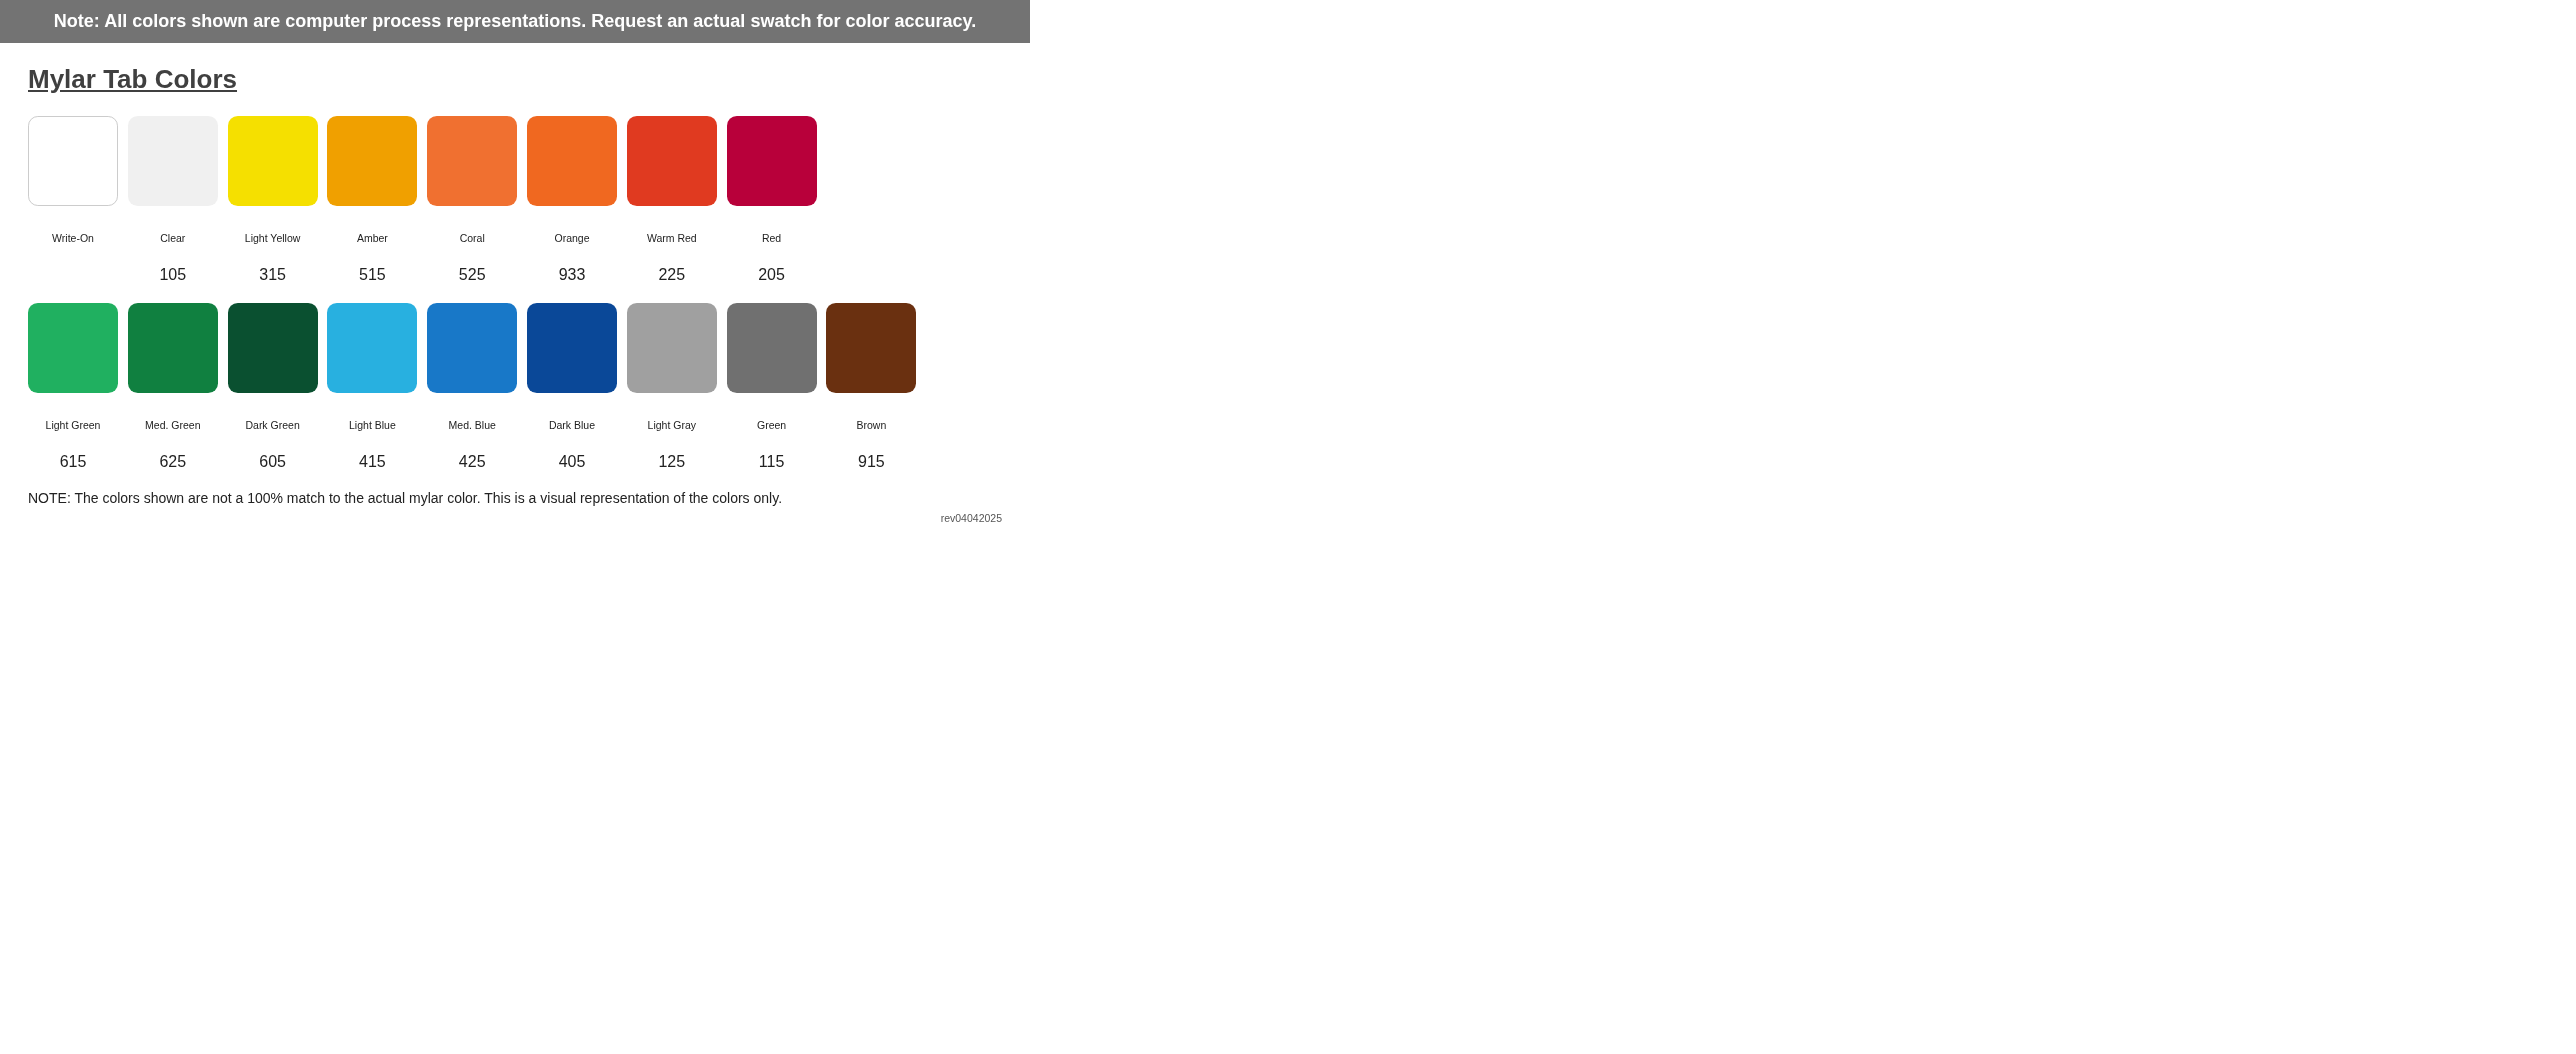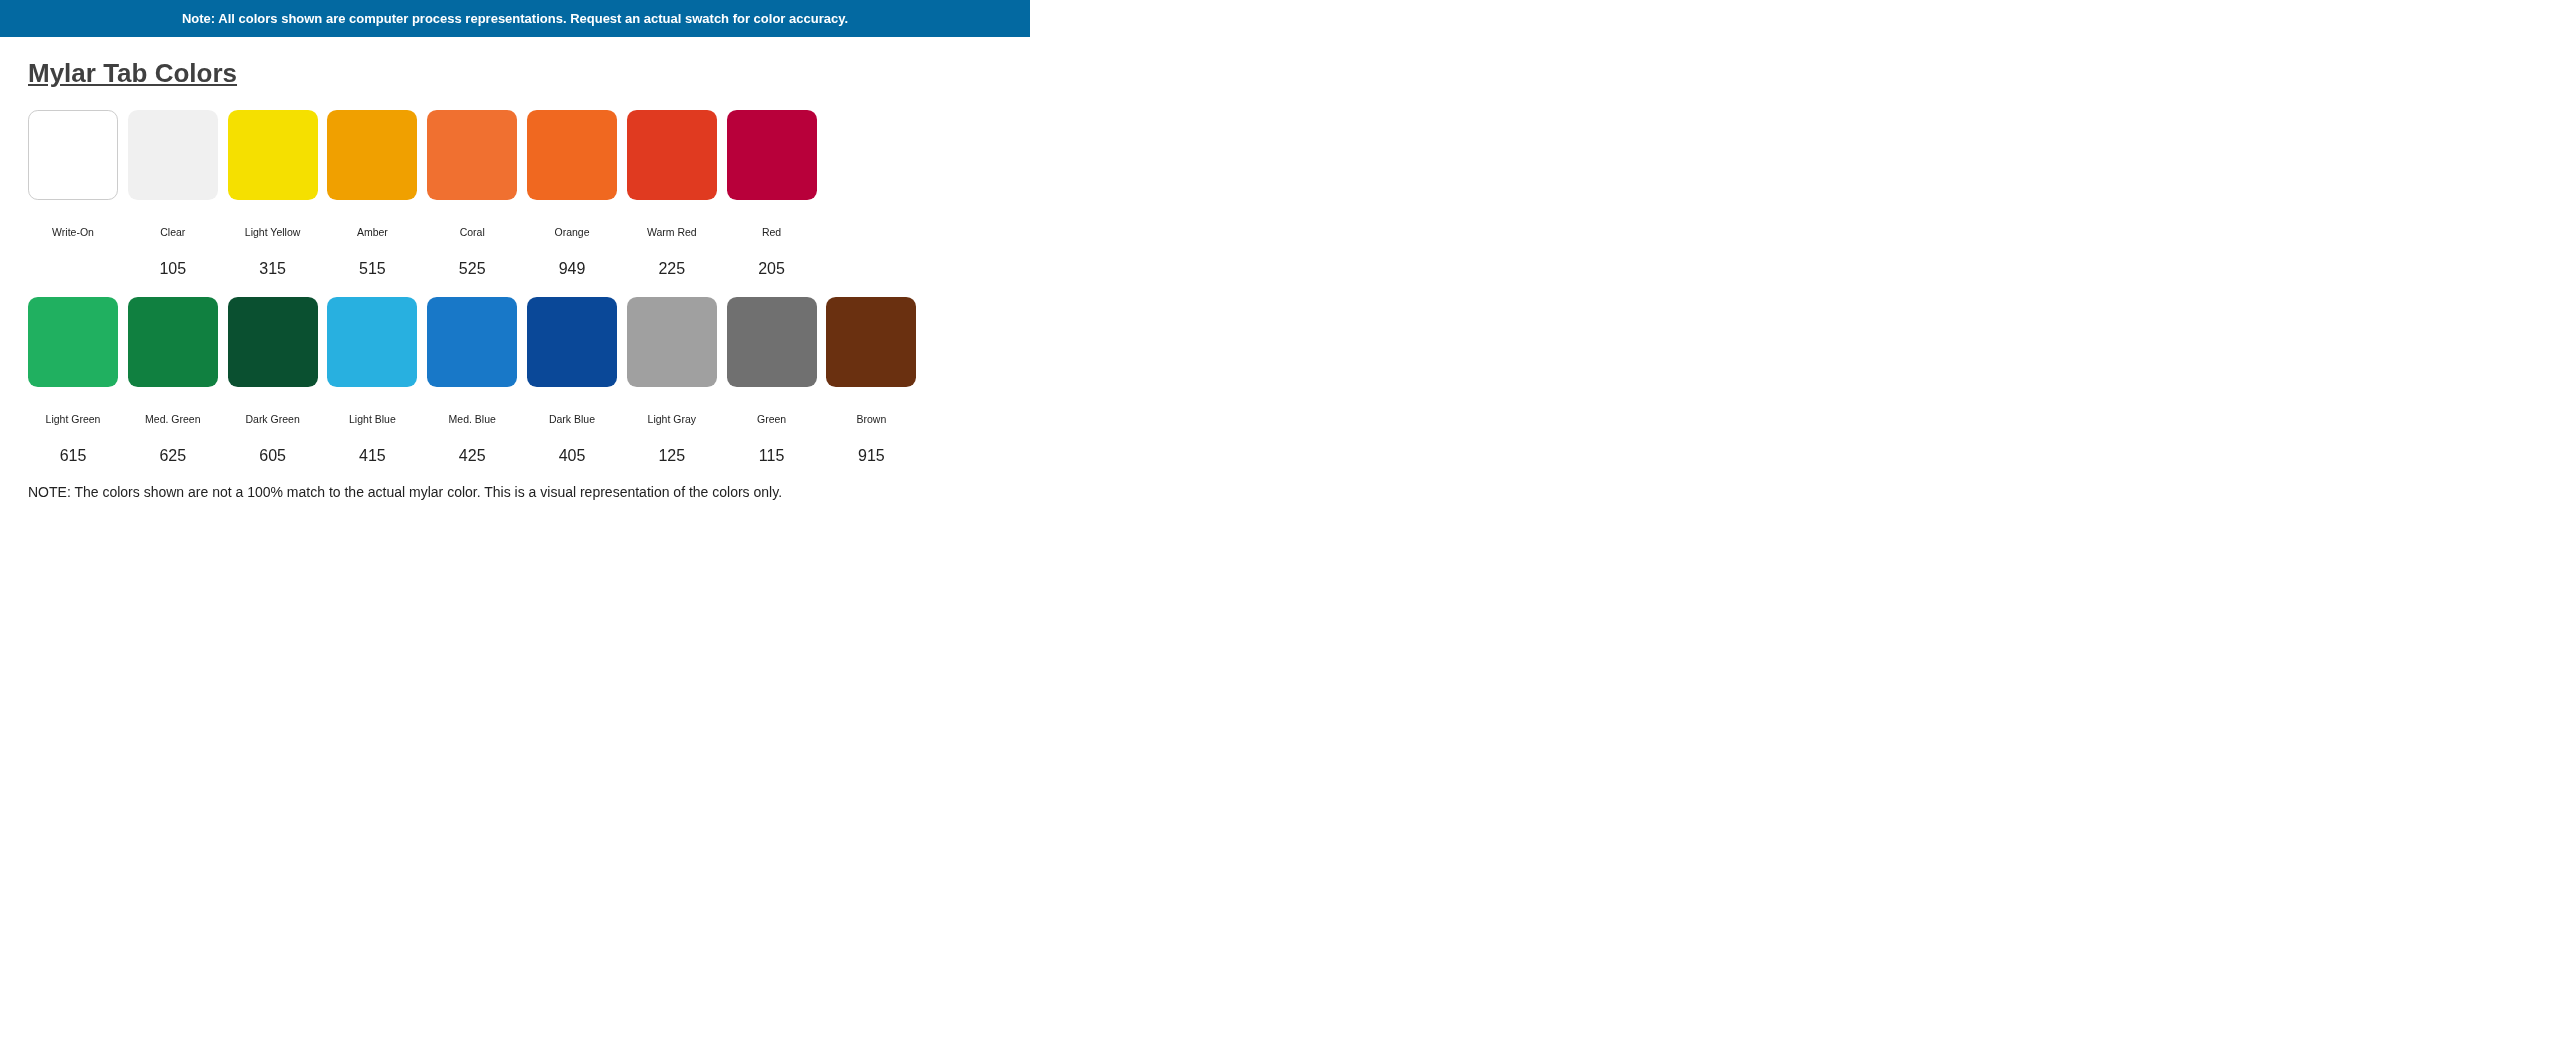--- a/index.html
+++ b/index.html
@@ -2,24 +2,24 @@
 <html style="font-size:11.2px"><head>
   <meta charset="utf-8">
   <style>
     * { box-sizing: border-box; margin: 0; padding: 0; }
     body {
       font-family: Arial, sans-serif;
       background: #fff;
       width: 1030px;
     }
     .notice-bar {
-      background: #0369a1;
+      background: #737373;
       color: #fff;
       font-weight: bold;
-      font-size: 13px;
+      font-size: 18px;
       padding: 11.2px 17px;
       text-align: center;
     }
     .main-content {
       padding: 21px 28px 14px 28px;
     }
     .page-title {
       font-size: 26px;
       font-weight: 900;
       color: #404040;
@@ -103,21 +103,21 @@
         <div class="color-number">515</div>
       </div>
       <div class="color-item">
         <div class="color-swatch" style="background-color: rgb(240, 112, 48);"></div>
         <div class="color-name">Coral</div>
         <div class="color-number">525</div>
       </div>
       <div class="color-item">
         <div class="color-swatch" style="background-color: rgb(240, 104, 32);"></div>
         <div class="color-name">Orange</div>
-        <div class="color-number">949</div>
+        <div class="color-number">933</div>
       </div>
       <div class="color-item">
         <div class="color-swatch" style="background-color: rgb(224, 58, 32);"></div>
         <div class="color-name">Warm Red</div>
         <div class="color-number">225</div>
       </div>
       <div class="color-item">
         <div class="color-swatch" style="background-color: rgb(184, 0, 58);"></div>
         <div class="color-name">Red</div>
         <div class="color-number">205</div>
@@ -165,14 +165,15 @@
         <div class="color-number">115</div>
       </div>
       <div class="color-item">
         <div class="color-swatch" style="background-color: rgb(106, 48, 16);"></div>
         <div class="color-name">Brown</div>
         <div class="color-number">915</div>
       </div>
     </div>
 
   <p class="footnote">NOTE: The colors shown are not a 100% match to the actual mylar color. This is a visual representation of the colors only.</p>
+  <p class="revision">rev04042025</p>
 </div>
 
 
 </body></html>

